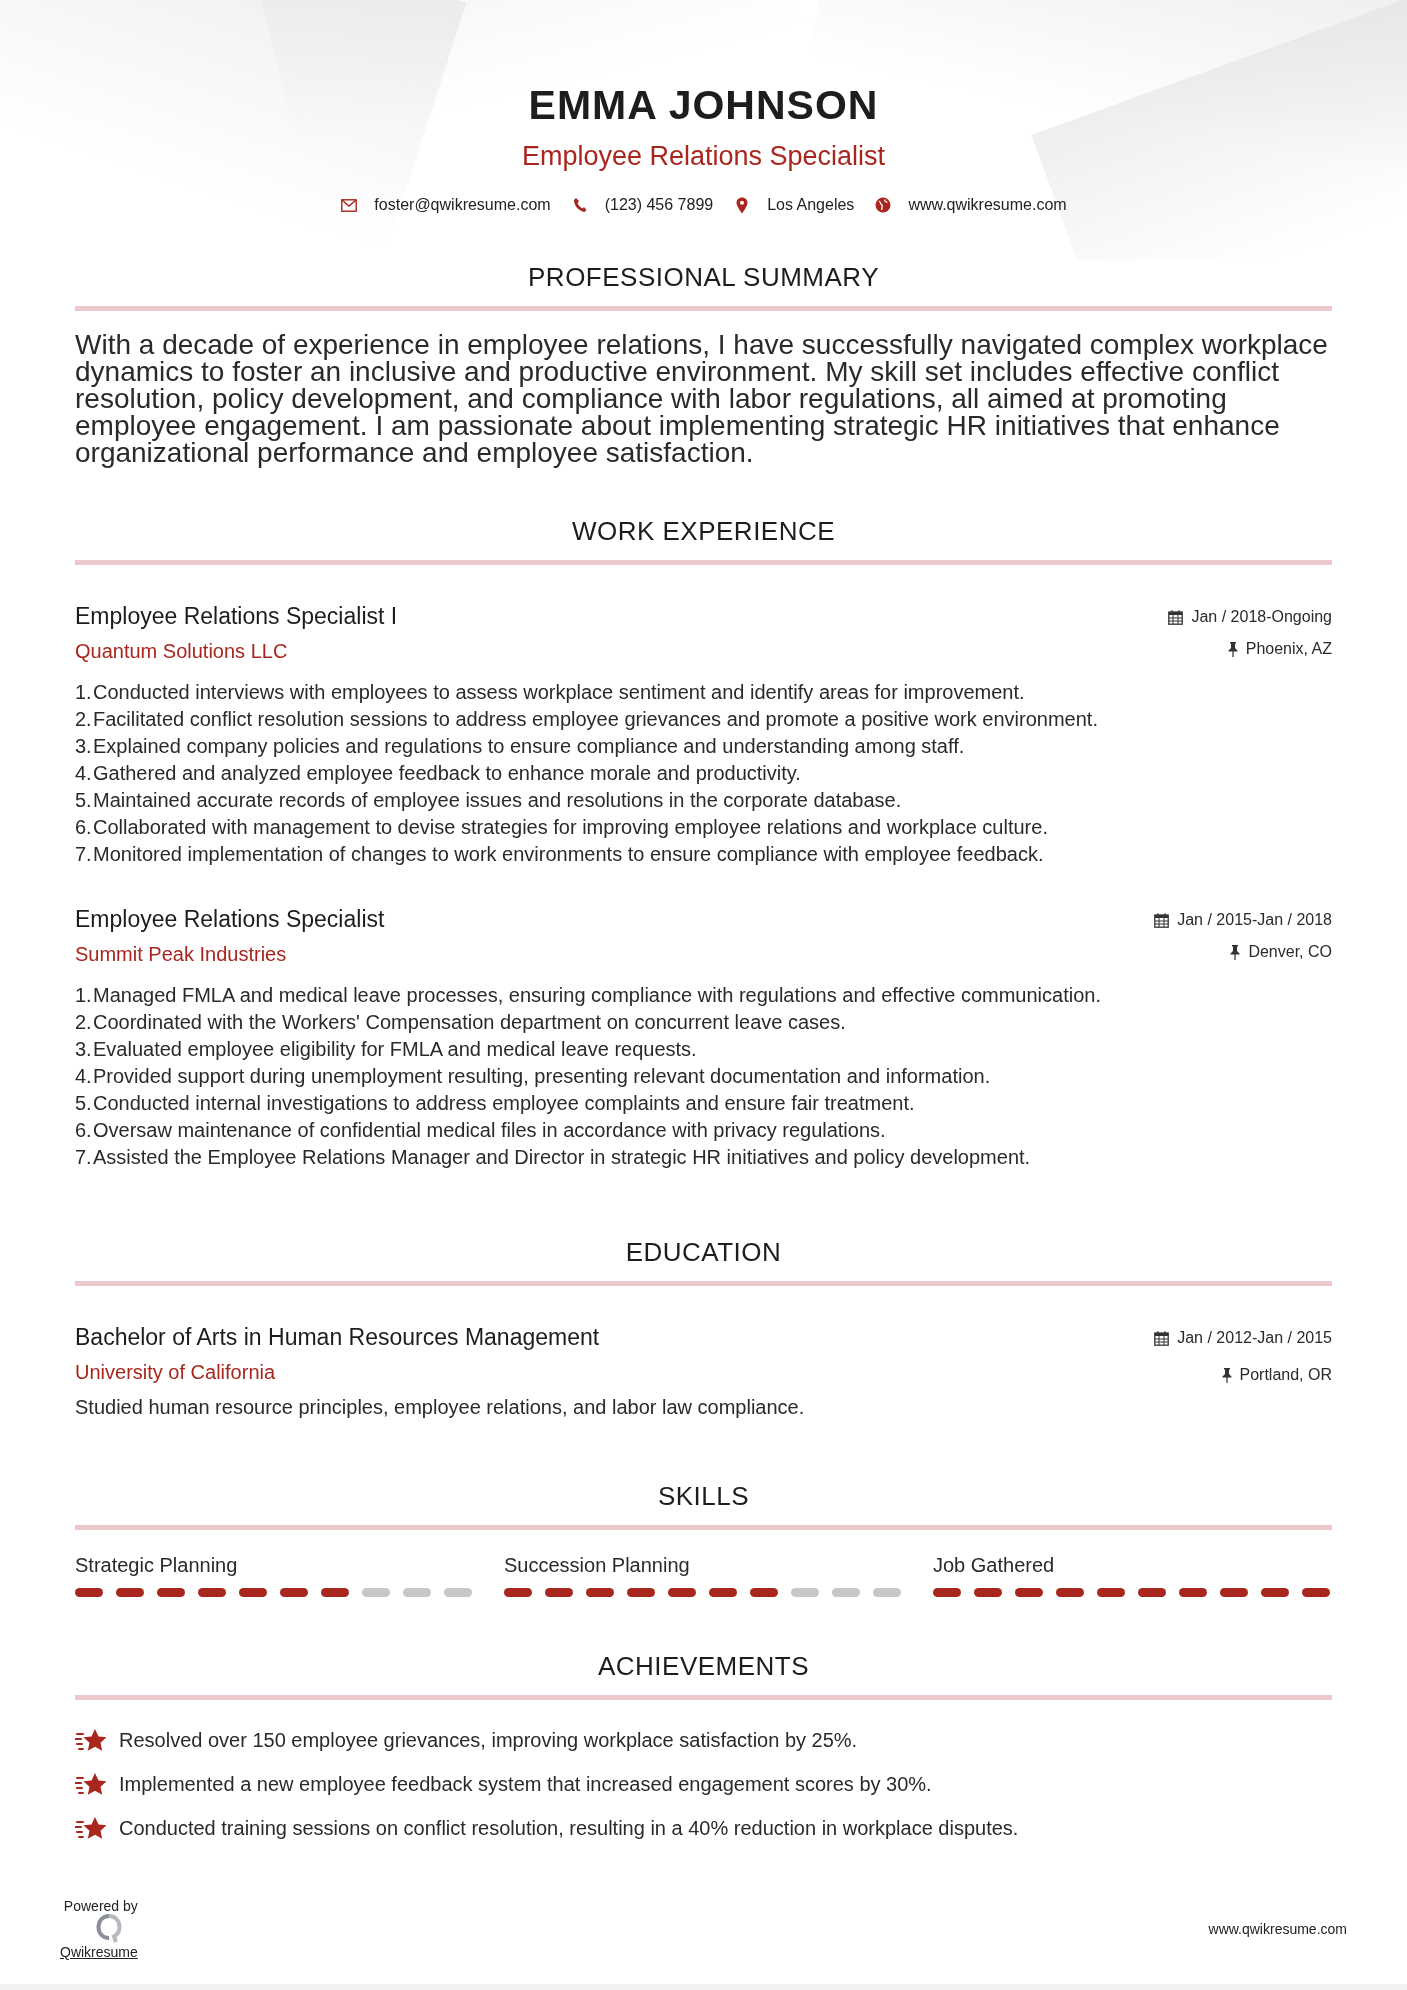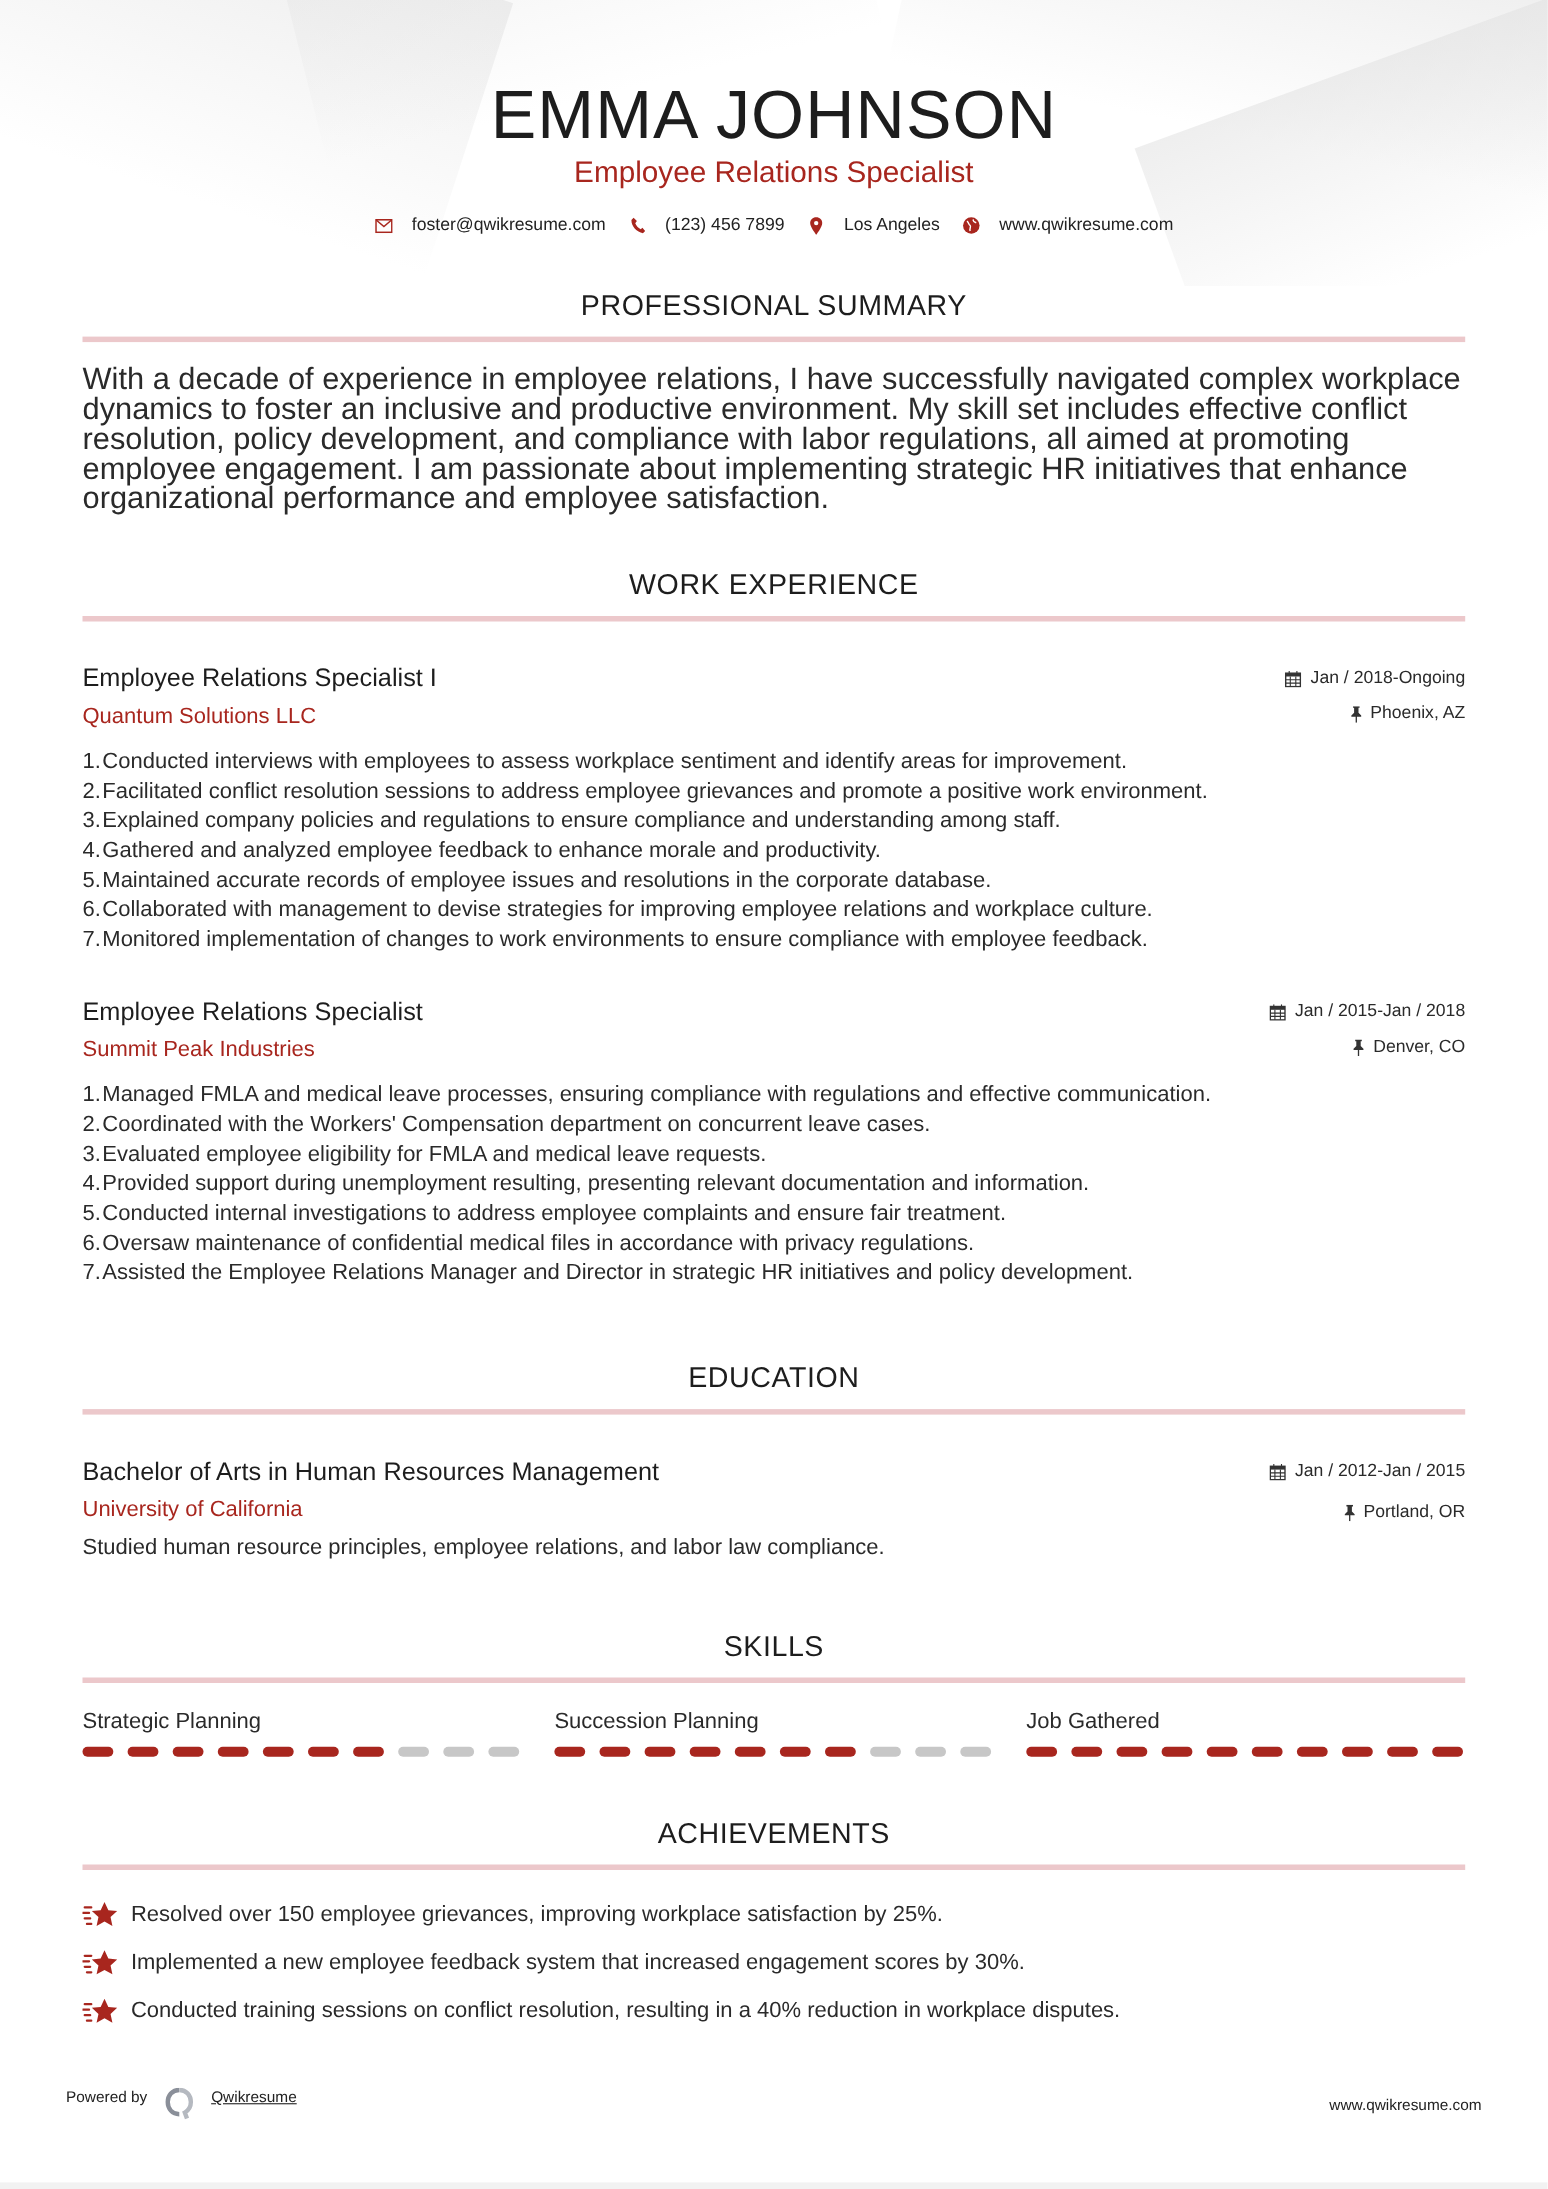--- a/index.html
+++ b/index.html
@@ -9,21 +9,21 @@
   .bg-deco { position: absolute; left: 0; top: 0; width: 1407px; height: 260px; overflow: hidden; z-index: 0; }
   .bg-deco .p { position: absolute; background: linear-gradient(180deg, rgba(225,225,225,0.55), rgba(255,255,255,0)); }
   .p1 { left: -120px; top: -90px; width: 560px; height: 260px; transform: rotate(18deg); }
   .p2 { left: 260px; top: -160px; width: 520px; height: 250px; transform: rotate(-14deg); }
   .p3 { left: 820px; top: -60px; width: 700px; height: 190px; transform: rotate(12deg); background: linear-gradient(180deg, rgba(215,215,215,0.45), rgba(255,255,255,0)); }
   .p4 { left: 1050px; top: 40px; width: 520px; height: 200px; transform: rotate(-20deg); background: linear-gradient(180deg, rgba(230,230,230,0.5), rgba(255,255,255,0)); }
 
   .page { position: relative; z-index: 1; width: 1407px; padding: 0 75px; }
 
   .header { text-align: center; padding-top: 72px; }
-  .name { font-size: 62px; font-weight: 400; letter-spacing: 1px; color: #1d1d1d; line-height: 66px; }
+  .name { font-size: 41px; font-weight: 700; letter-spacing: 1px; color: #1d1d1d; line-height: 66px; }
   .jobtitle { font-size: 27px; color: #a8261e; line-height: 36px; margin-top: 0px; }
   .contacts { display: flex; justify-content: center; align-items: center; margin-top: 22px; font-size: 16px; color: #222; gap: 0; }
   .contact { display: flex; align-items: center; margin: 0 10px; }
   .contact .ico { width: 18px; height: 18px; margin-right: 16px; display: inline-flex; align-items: center; justify-content: center; color: #a8261e; }
 
   .section { margin-top: 0; }
   .sec-head { text-align: center; font-size: 26px; font-weight: 400; letter-spacing: 0.5px; color: #1d1d1d; line-height: 34px; }
   .rule { height: 5px; background: #ecc8cb; margin-top: 12px; }
 
   .summary { font-size: 28px; line-height: 27px; color: #2a2a2a; margin-top: 20px; }
@@ -45,21 +45,21 @@
   .skill-bar { display: flex; gap: 13px; margin-top: 10px; }
   .seg { width: 28px; height: 9px; border-radius: 5px; background: #c7c7c7; }
   .seg.on { background: #a8261e; }
 
   .ach-list { margin-top: 18px; }
   .ach { display: flex; align-items: center; height: 44px; }
   .ach .ico { width: 34px; height: 28px; margin-right: 10px; display: inline-flex; }
   .ach .txt { font-size: 20px; color: #2a2a2a; }
 
   .footer { position: absolute; left: 60px; right: 60px; top: 1898px; display: flex; justify-content: space-between; align-items: center; font-size: 14px; color: #222; z-index: 1; }
-  .powered { display: flex; align-items: flex-start; }
+  .powered { display: flex; align-items: flex-end; flex-direction: column; }
   .powered .q { margin: 0 16px; display: inline-flex; }
   .powered .brand { text-decoration: underline; }
   .bottom-bar { position: absolute; left: 0; right: 0; bottom: 0; height: 6px; background: #f2f2f2; }
 </style>
 </head>
 <body>
 
 <div class="bg-deco">
   <div class="p p1"></div>
     <div class="p p2"></div>

